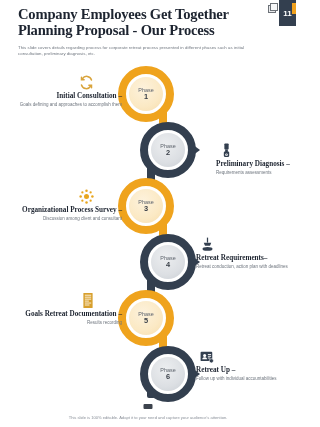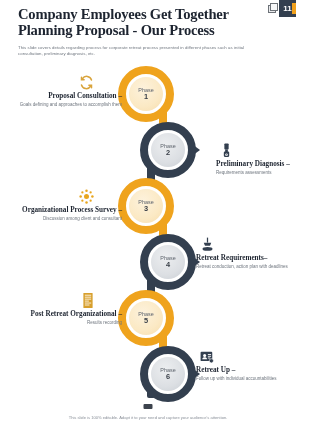--- a/index.html
+++ b/index.html
@@ -15,21 +15,21 @@
   #topbar{
     position:absolute;top:0;right:0;height:17px;width:42px;
     display:flex;align-items:flex-start;justify-content:flex-end;
   }
   #copy-icon{
     width:9px;height:9px;margin:3px 2px 0 0;position:relative;
   }
   #copy-icon .a{position:absolute;left:0;top:2px;width:6px;height:6px;border:1px solid #6d7278;background:#e9eaec;}
   #copy-icon .b{position:absolute;left:2px;top:0;width:6px;height:6px;border:1px solid #6d7278;background:#f7f8f9;}
   #page-badge{
-    width:17px;height:17px;background:#333f4f;color:#ffffff;
+    width:17px;height:26px;background:#333f4f;color:#ffffff;
     font-size:8px;font-weight:bold;
     display:flex;align-items:center;justify-content:center;
     font-family:"Liberation Sans", sans-serif;
   }
   #corner-tab{
     position:absolute;top:3px;right:0px;width:4px;height:11px;background:#f0a11e;
   }
 
   
   #header{position:absolute;left:18px;top:6px;right:48px;}
@@ -147,21 +147,21 @@
     </div>
     <div class="side left" style="top:8px;">
       <div class="ico">
         <svg width="15" height="15" viewBox="0 0 24 24" fill="none" stroke="#d9a43c" stroke-width="2.4" stroke-linecap="round">
           <path d="M20 8a8 8 0 0 0-14.5-2"></path>
             <path d="M4 16a8 8 0 0 0 14.5 2"></path>
           <path d="M4 3.5v4.2h4.2"></path>
             <path d="M20 20.5v-4.2h-4.2"></path>
         </svg>
       </div>
-      <div class="head">Proposal Consultation –</div>
+      <div class="head">Initial Consultation –</div>
       <div class="desc">Goals defining and approaches to accomplish them</div>
     </div>
   </div>
 
   <div class="node dark" style="top:56px;">
     <div class="hook">
       <div class="stem"></div>
       <div class="pointer"></div>
       <div class="ring">
         <div class="inner">
@@ -253,21 +253,21 @@
         <svg width="12" height="15" viewBox="0 0 20 26" fill="#d79f2c">
           <rect x="2" y="0" width="16" height="26" rx="1"></rect>
           <rect x="4.5" y="3" width="11" height="1.6" fill="#fdf4e2"></rect>
           <rect x="4.5" y="6.4" width="11" height="1.6" fill="#fdf4e2"></rect>
           <rect x="4.5" y="9.8" width="11" height="1.6" fill="#fdf4e2"></rect>
           <rect x="4.5" y="13.2" width="7" height="1.6" fill="#fdf4e2"></rect>
           <rect x="4.5" y="16.6" width="11" height="1.6" fill="#fdf4e2"></rect>
           <rect x="4.5" y="20" width="8" height="1.6" fill="#fdf4e2"></rect>
         </svg>
       </div>
-      <div class="head">Post Retreat Organizational –</div>
+      <div class="head">Goals Retreat Documentation –</div>
       <div class="desc">Results recording</div>
     </div>
   </div>
 
   <div class="node dark" style="top:280px;">
     <div class="hook">
       <div class="stem" style="height:24px;"></div>
       <div class="pointer"></div>
       <div class="ring">
         <div class="inner">

